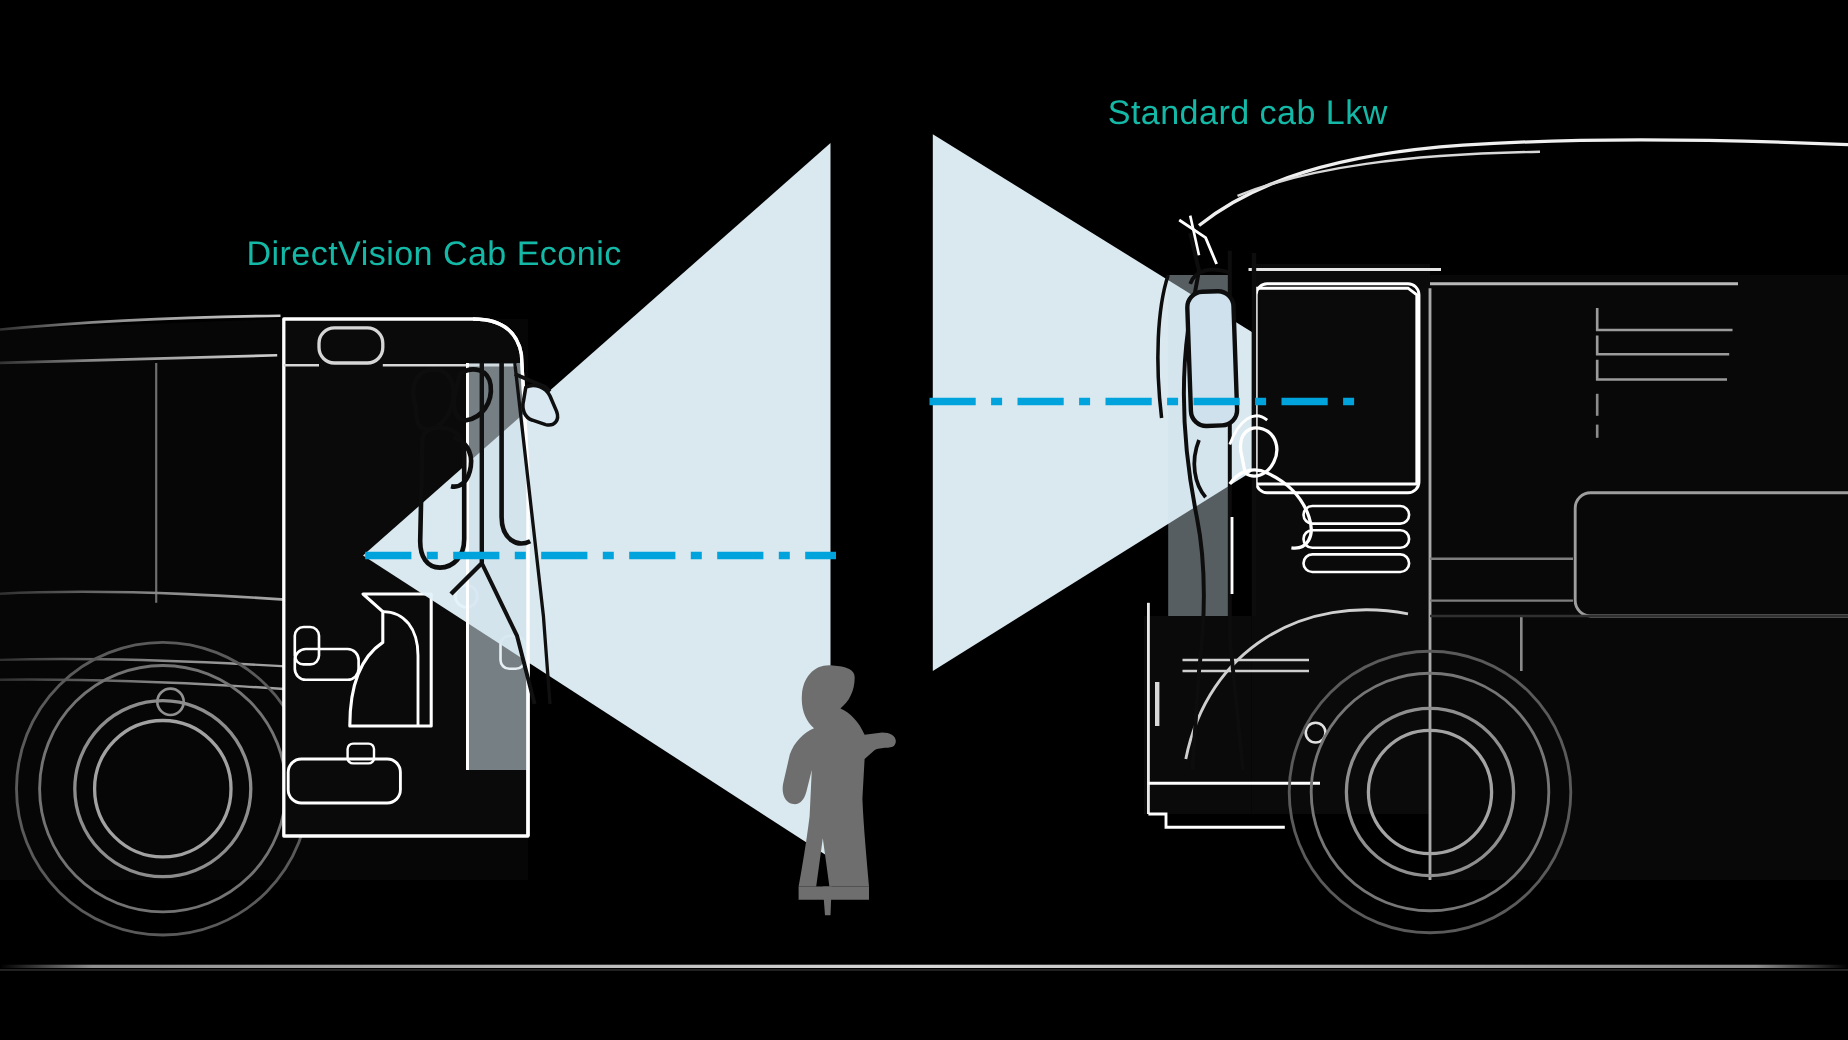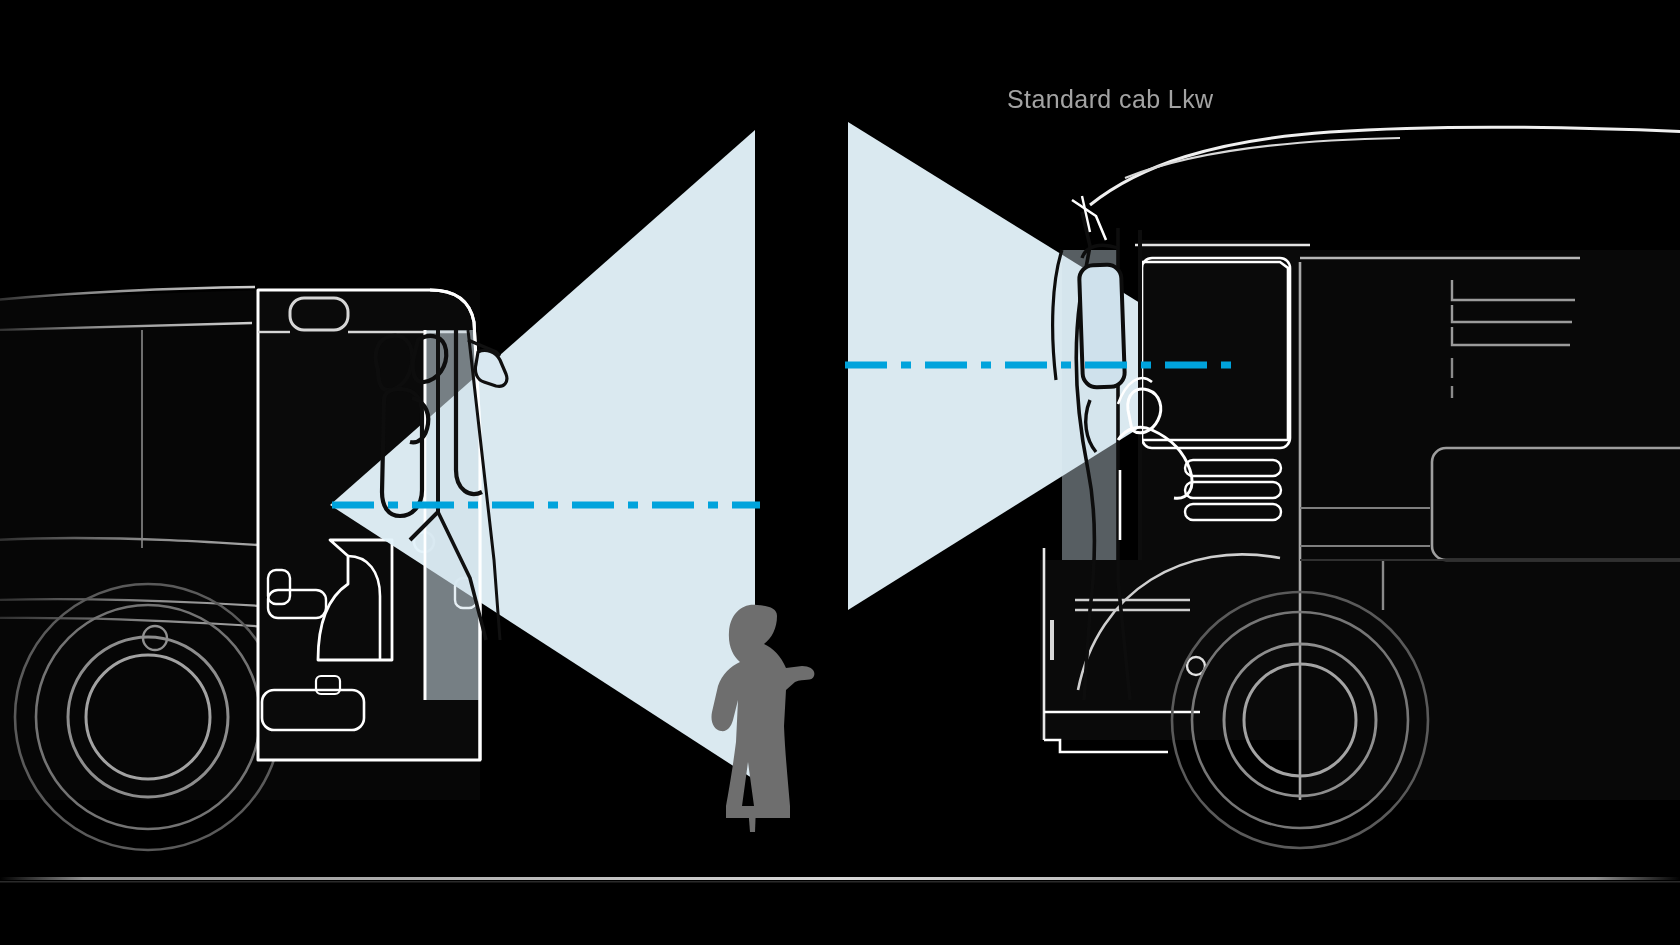--- a/index.html
+++ b/index.html
@@ -18,22 +18,22 @@
     overflow: hidden;
   }
   #scene {
     position: absolute;
     left: 0; top: 0;
     width: 1680px;
     height: 945px;
   }
   .label {
     position: absolute;
-    color: #a3a3a3;
-    font-size: 25px;
+    color: #14b8a6;
+    font-size: 31px;
     font-weight: 400;
     letter-spacing: 0.4px;
     white-space: nowrap;
     font-family: "Liberation Sans", sans-serif;
   }
   #label-left  { left: 224px; top: 213px; }
   #label-right { left: 1007px; top: 85px; }
 </style>
 </head>
 <body>
@@ -275,16 +275,17 @@
                C 777 608 769 606 757 605 Z" fill="#6e6e6e"></path>
       <path d="M 748 806 L 750 832 L 755 832 L 756 806 Z" fill="#6e6e6e"></path>
       <path d="M 726 806 L 790 806 L 790 818 L 726 818 Z" fill="#6e6e6e"></path>
     </g>
 
     <rect x="0" y="877" width="1680" height="3" fill="url(#groundGrad)"></rect>
     <rect x="0" y="881" width="1680" height="1.5" fill="#2a2a2a"></rect>
 
   </svg>
 
+  <div class="label" id="label-left">DirectVision Cab Econic</div>
 
   <div class="label" id="label-right">Standard cab Lkw</div>
 
 </div>
 
 </body></html>

